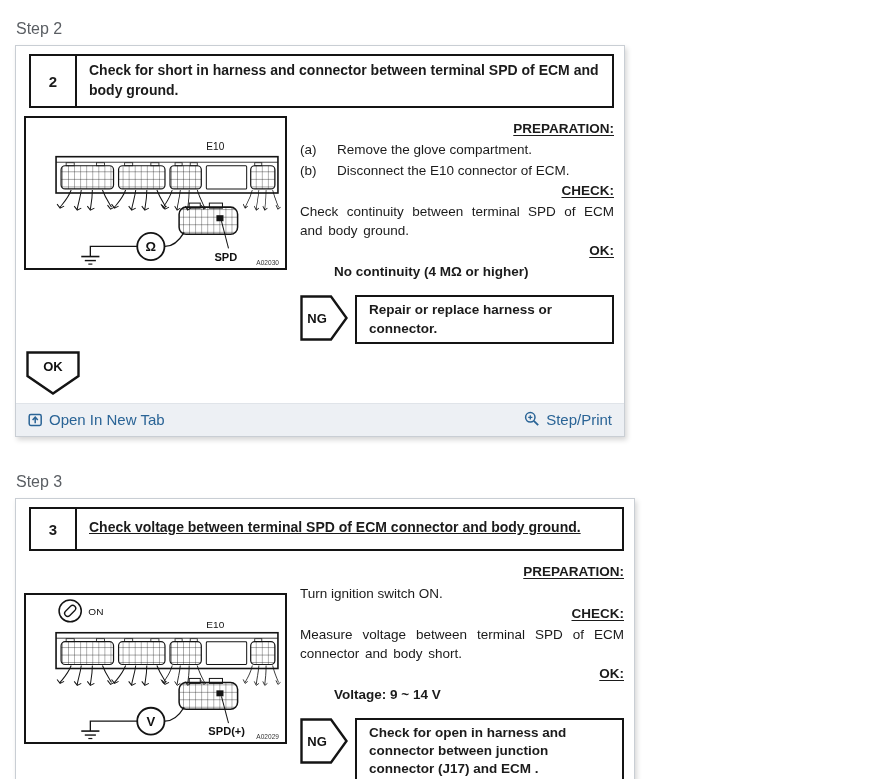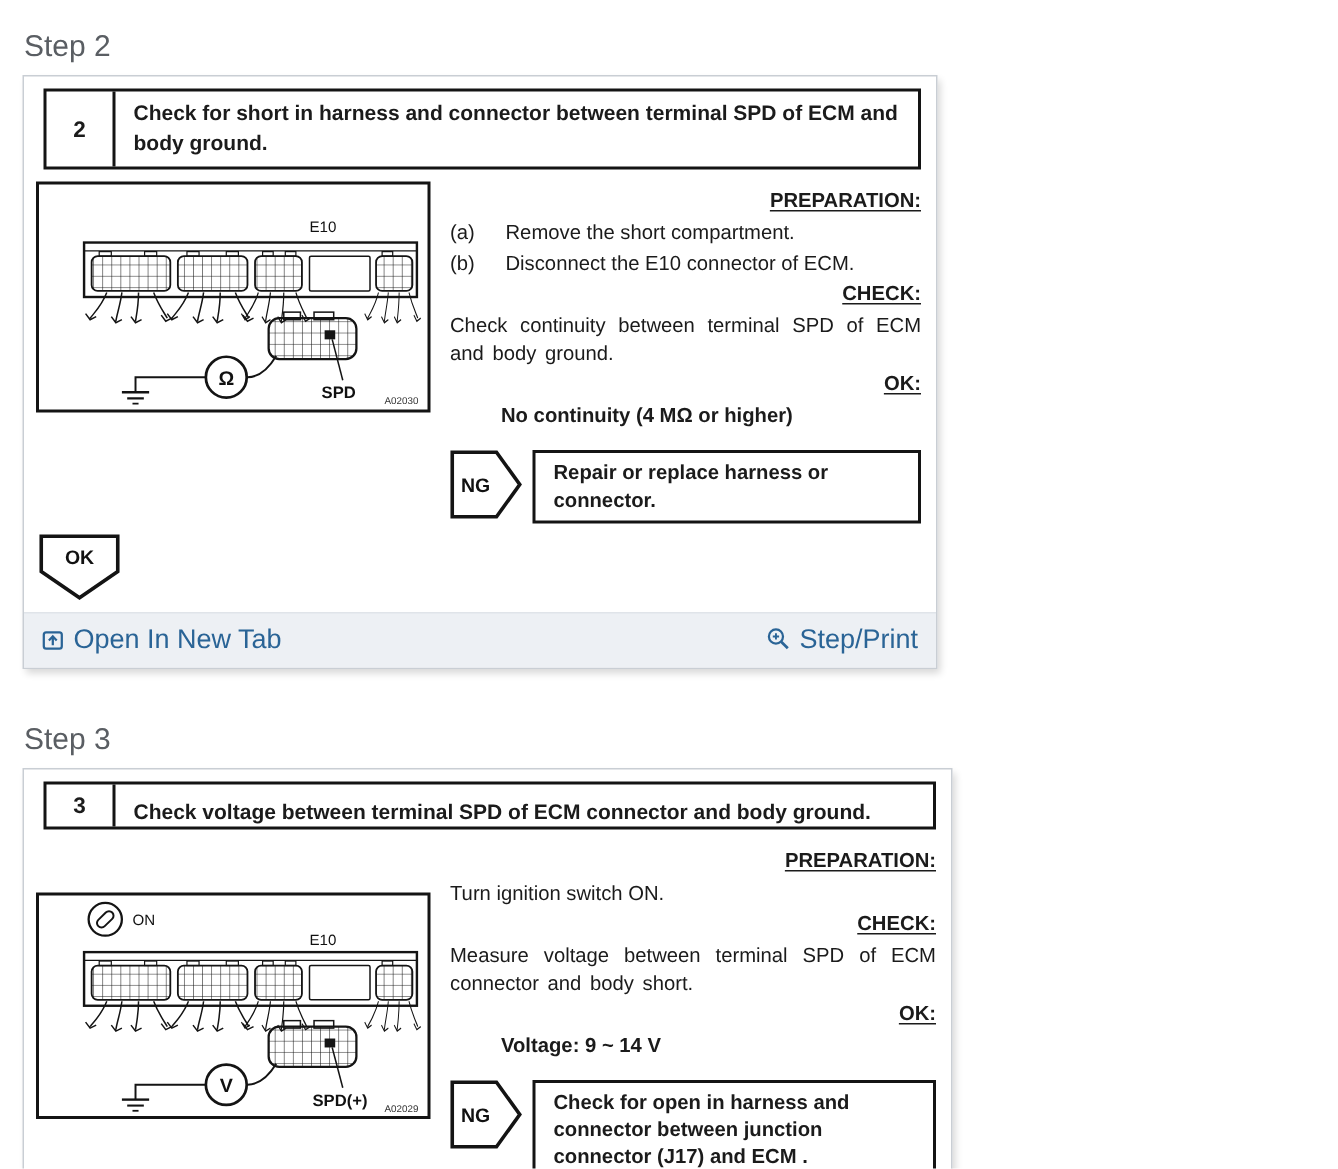--- a/index.html
+++ b/index.html
@@ -1,46 +1,46 @@
 <!DOCTYPE html>
 <html><head>
 <meta charset="utf-8">
 <style>
   html,body{margin:0;padding:0;background:#fff;}
   body{width:892px;height:779px;font-family:"Liberation Sans",sans-serif;color:#1b1b1b;overflow:hidden;}
   main{padding:20px 0 0 15px;}
-  .step-label{font-size:20px;color:#5a5e63;margin:0 0 7px 1px;}
+  .step-label{font-size:16px;color:#5a5e63;margin:0 0 7px 1px;}
   .step-gap{margin-top:36px;}
   .card{background:#fff;border:1px solid #c9ced4;box-shadow:2px 3px 5px rgba(0,0,0,.16);}
   .card1{width:608px;}
   .card2{width:618px;}
 
   .proc-header{display:flex;border:2px solid #141414;margin:8px 10px 8px 13px;background:#fff;}
   .proc-num{width:44px;min-width:44px;border-right:2px solid #141414;display:flex;align-items:center;justify-content:center;font-weight:bold;font-size:15px;}
   .proc-title{padding:5px 12px 6px 12px;font-weight:bold;font-size:14px;line-height:1.4;}
-  .card2 .proc-title{padding-top:9px;padding-bottom:0;}
+  .card2 .proc-title{padding-top:9px;padding-bottom:12px;text-decoration:underline;}
 
   .body-row{display:flex;margin:0 10px 0 8px;gap:13px;align-items:flex-start;}
   .diagram{border:2px solid #141414;background:#fff;flex:0 0 auto;padding-left:24px;}
   .instructions{flex:1 1 auto;font-size:13.5px;line-height:1.42;padding-top:2px;}
   .sec-head{font-weight:bold;text-decoration:underline;text-underline-offset:2px;font-size:13.5px;margin:1px 0 2px 0;text-align:right;}
   .prep-item{display:flex;margin:1px 0;}
   .prep-item .bullet{width:37px;flex:0 0 37px;}
   .plain-line{margin:1px 0;}
   .check-text{margin:1px 0;text-align:justify;word-spacing:2px;}
   .ok-value{font-weight:bold;padding-left:34px;margin-top:2px;}
 
   .ng-row{display:flex;align-items:stretch;gap:7px;margin-top:14px;}
   .card2 .ng-row{margin-top:13px;}
   .ng-arrow{flex:0 0 auto;}
   .ng-box{border:2px solid #141414;flex:1;display:flex;align-items:flex-start;padding:4px 12px;font-weight:bold;font-size:13.5px;line-height:1.35;min-height:36px;}
 
   .ok-arrow-wrap{margin:7px 0 0 10px;height:44px;}
   .card-footer{margin-top:8px;background:#edf0f4;border-top:1px solid #e0e4e9;display:flex;justify-content:space-between;align-items:center;padding:7px 12px 8px 12px;}
-  .flink{display:inline-flex;align-items:center;gap:6px;color:#2a6496;font-size:18px;text-decoration:none;cursor:pointer;}
+  .flink{display:inline-flex;align-items:center;gap:6px;color:#2a6496;font-size:15px;text-decoration:none;cursor:pointer;}
   .flink svg{display:block;}
 
   svg text{font-family:"Liberation Sans",sans-serif;}
   .dg-label{font-size:10px;fill:#111;}
   .dg-spd{font-size:11px;font-weight:bold;fill:#111;}
   .dg-code{font-size:6.5px;fill:#333;}
   .dg-meter{font-size:13px;font-weight:bold;fill:#111;}
   .ngok-text{font-size:13px;font-weight:bold;fill:#111;}
 </style>
 </head>
@@ -118,21 +118,21 @@
 
           <text class="dg-spd" x="163" y="141">SPD</text>
           <text class="dg-code" x="227" y="145" text-anchor="end">A02030</text>
         </svg>
       </div>
 
       <div class="instructions">
         <div class="sec-head">PREPARATION:</div>
         <div class="prep-item">
           <span class="bullet">(a)</span>
-          <span>Remove the short compartment.</span>
+          <span>Remove the glove compartment.</span>
         </div>
         <div class="prep-item">
           <span class="bullet">(b)</span>
           <span>Disconnect the E10 connector of ECM.</span>
         </div>
         <div class="sec-head">CHECK:</div>
         <div class="check-text">Check continuity between terminal SPD of ECM and body ground.</div>
         <div class="sec-head">OK:</div>
         <div class="ok-value">No continuity (4 MΩ or higher)</div>
 

